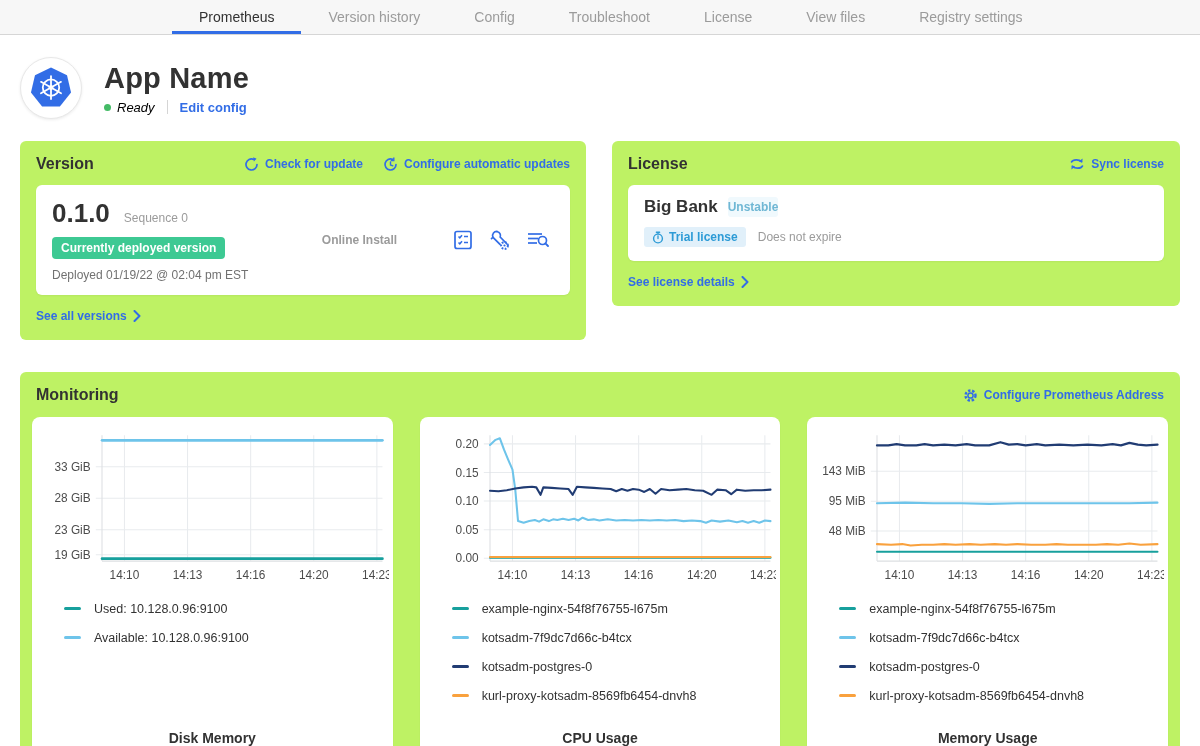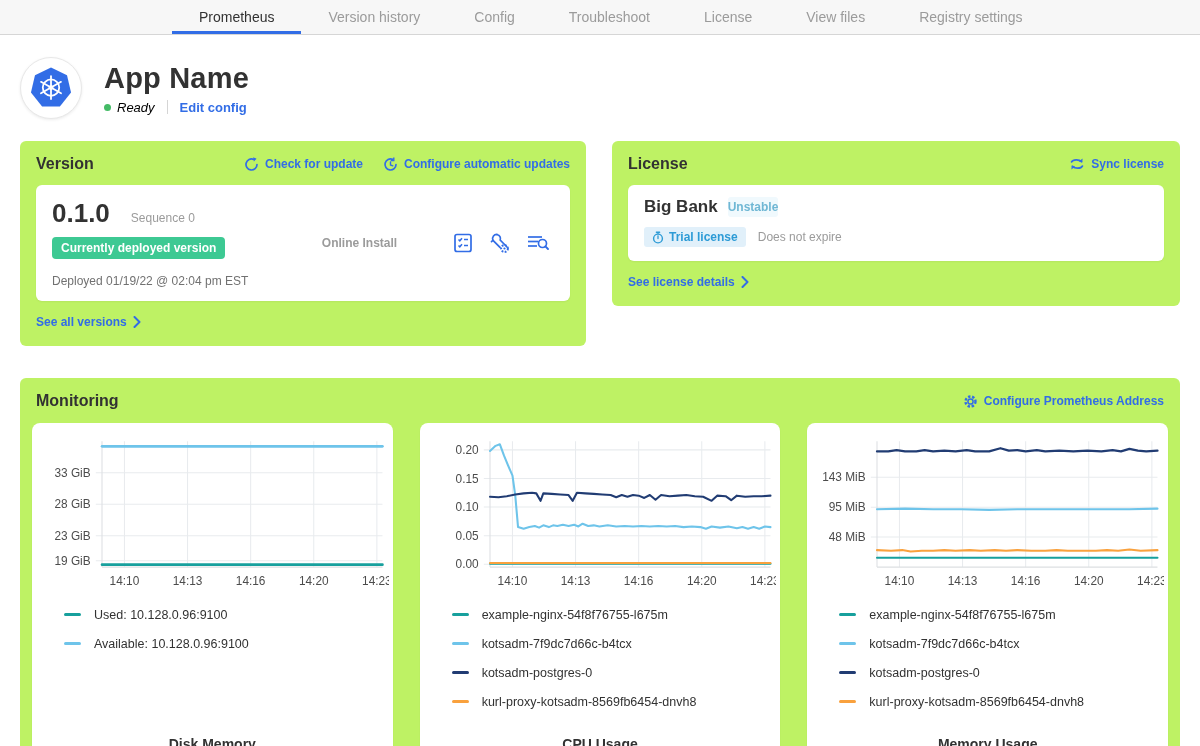--- a/index.html
+++ b/index.html
@@ -38,24 +38,24 @@
   .head-links { display:flex; gap:20px; }
   .version-panel { width:566px; }
   .license-panel { flex:1; }
 
   .white-card { background:#fff; border-radius:6px; margin-top:12px;
     box-shadow:0 1px 2px rgba(0,0,0,.05); padding:13px 16px; }
   .version-card { display:flex; align-items:center; }
   .ver-left { min-width:215px; }
   .ver-line { display:flex; align-items:baseline; }
   .ver-number { font-size:26px; font-weight:bold; }
-  .ver-seq { font-size:12px; color:#9b9b9b; margin-left:21px; }
+  .ver-seq { font-size:12px; color:#9b9b9b; margin-left:14px; }
   .deployed-badge { display:inline-block; margin-top:8px; background:#3dc993; color:#fff;
     font-size:12px; font-weight:bold; padding:4px 9px; border-radius:4px; }
-  .deployed-at { margin-top:15px; font-size:12px; color:#717171; }
+  .deployed-at { margin-top:9px; font-size:12px; color:#717171; }
   .ver-mid { flex:1; text-align:center; font-size:12px; font-weight:bold; color:#9b9b9b; }
   .ver-icons { display:flex; gap:15px; align-items:center; padding-right:4px; }
   .ver-icons .ic { cursor:pointer; display:flex; }
   .see-link { margin-top:14px; display:inline-flex; }
 
   .license-card { padding:12px 16px 14px; }
   .lic-row1 { display:flex; align-items:center; }
   .lic-name { font-size:17px; font-weight:bold; }
   .chan-badge { margin-left:10px; background:#f0f9fd; color:#6fb7d4; font-size:12px;
     font-weight:bold; padding:3px 0; border-radius:3px; }

